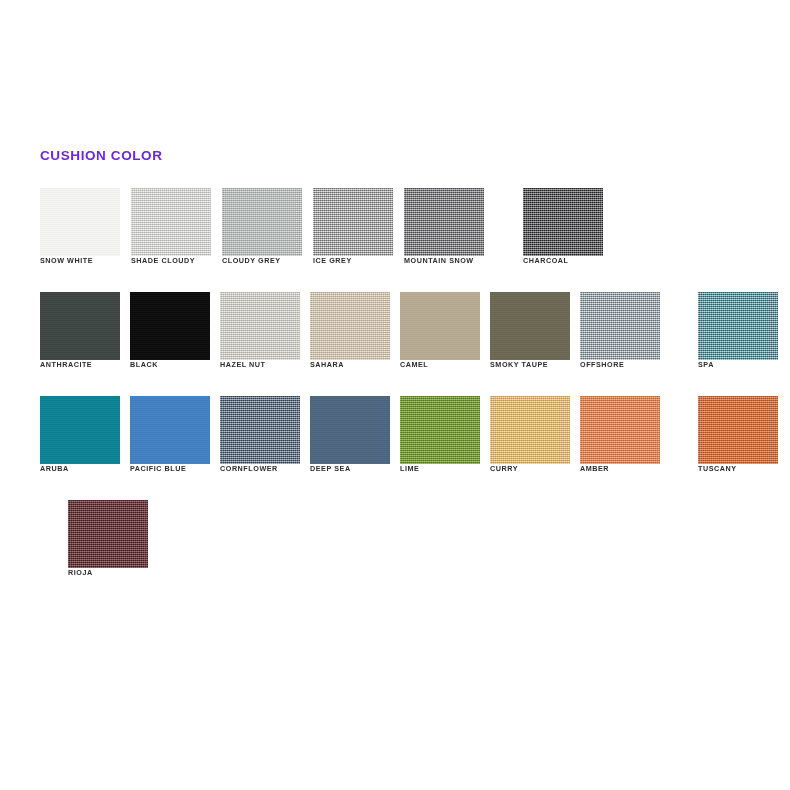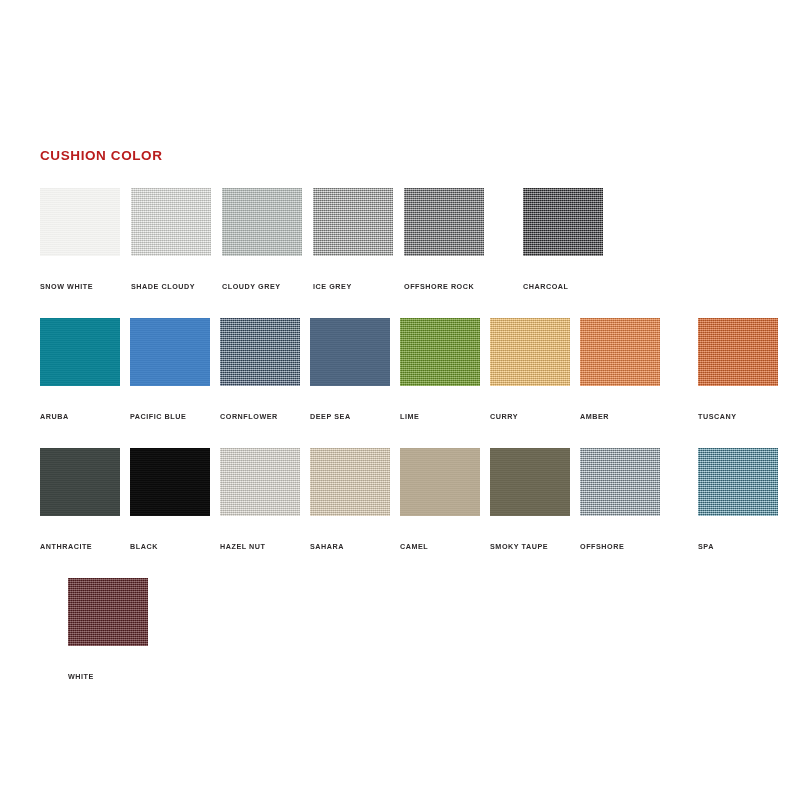--- a/index.html
+++ b/index.html
@@ -25,21 +25,21 @@
   }
 
   
   .page-title {
     position: absolute;
     left: 40px;
     top: 148px;
     font-size: 13.5px;
     font-weight: bold;
     letter-spacing: 0.6px;
-    color: #b91c1c;
+    color: #6d28d9;
     white-space: nowrap;
   }
 
   
   .swatch-grid {
     position: absolute;
     left: 40px;
     top: 188px;
     width: 716px;
   }
@@ -130,21 +130,21 @@
   .tex-flat .weave-h {
     background-image: repeating-linear-gradient(
       0deg,
       rgba(255,255,255,0.04) 0px,
       rgba(255,255,255,0.04) 1px,
       rgba(0,0,0,0.03) 1px,
       rgba(0,0,0,0.03) 2px);
   }
 
   .swatch-label {
-    margin-top: 26px;
+    margin-top: 0;
     font-size: 7.2px;
     letter-spacing: 0.55px;
     font-weight: bold;
     color: #2d2a2b;
     white-space: nowrap;
     line-height: 10px;
   }
 </style>
 </head>
 <body>
@@ -181,150 +181,150 @@
             <span class="weave weave-v"></span>
             <span class="weave weave-h"></span>
           </div>
           <div class="swatch-label">ICE GREY</div>
         </div>
         <div class="swatch-cell">
           <div class="swatch-chip tex-strong" style="background-color: rgb(119, 121, 124);">
             <span class="weave weave-v"></span>
             <span class="weave weave-h"></span>
           </div>
-          <div class="swatch-label">OFFSHORE ROCK</div>
+          <div class="swatch-label">MOUNTAIN SNOW</div>
         </div>
         <div class="swatch-cell">
           <div class="swatch-chip tex-strong" style="background-color: rgb(59, 59, 61);">
             <span class="weave weave-v"></span>
             <span class="weave weave-h"></span>
           </div>
           <div class="swatch-label">CHARCOAL</div>
         </div>
       </div>
       <div class="swatch-row">
         <div class="swatch-cell">
-          <div class="swatch-chip tex-flat" style="background-color: rgb(10, 130, 148);">
-            <span class="weave weave-v"></span>
-            <span class="weave weave-h"></span>
-          </div>
-          <div class="swatch-label">ARUBA</div>
-        </div>
-        <div class="swatch-cell">
-          <div class="swatch-chip tex-flat" style="background-color: rgb(65, 128, 196);">
-            <span class="weave weave-v"></span>
-            <span class="weave weave-h"></span>
-          </div>
-          <div class="swatch-label">PACIFIC BLUE</div>
-        </div>
-        <div class="swatch-cell">
-          <div class="swatch-chip tex-strong" style="background-color: rgb(74, 99, 130);">
-            <span class="weave weave-v"></span>
-            <span class="weave weave-h"></span>
-          </div>
-          <div class="swatch-label">CORNFLOWER</div>
-        </div>
-        <div class="swatch-cell">
-          <div class="swatch-chip tex-flat" style="background-color: rgb(77, 101, 128);">
-            <span class="weave weave-v"></span>
-            <span class="weave weave-h"></span>
-          </div>
-          <div class="swatch-label">DEEP SEA</div>
-        </div>
-        <div class="swatch-cell">
-          <div class="swatch-chip tex-medium" style="background-color: rgb(109, 155, 37);">
-            <span class="weave weave-v"></span>
-            <span class="weave weave-h"></span>
-          </div>
-          <div class="swatch-label">LIME</div>
-        </div>
-        <div class="swatch-cell">
-          <div class="swatch-chip tex-medium" style="background-color: rgb(248, 197, 113);">
-            <span class="weave weave-v"></span>
-            <span class="weave weave-h"></span>
-          </div>
-          <div class="swatch-label">CURRY</div>
-        </div>
-        <div class="swatch-cell">
-          <div class="swatch-chip tex-medium" style="background-color: rgb(240, 132, 66);">
-            <span class="weave weave-v"></span>
-            <span class="weave weave-h"></span>
-          </div>
-          <div class="swatch-label">AMBER</div>
-        </div>
-        <div class="swatch-cell">
-          <div class="swatch-chip tex-medium" style="background-color: rgb(224, 104, 44);">
-            <span class="weave weave-v"></span>
-            <span class="weave weave-h"></span>
-          </div>
-          <div class="swatch-label">TUSCANY</div>
+          <div class="swatch-chip tex-flat" style="background-color: rgb(61, 69, 66);">
+            <span class="weave weave-v"></span>
+            <span class="weave weave-h"></span>
+          </div>
+          <div class="swatch-label">ANTHRACITE</div>
+        </div>
+        <div class="swatch-cell">
+          <div class="swatch-chip tex-flat" style="background-color: rgb(10, 10, 10);">
+            <span class="weave weave-v"></span>
+            <span class="weave weave-h"></span>
+          </div>
+          <div class="swatch-label">BLACK</div>
+        </div>
+        <div class="swatch-cell">
+          <div class="swatch-chip tex-medium" style="background-color: rgb(227, 224, 216);">
+            <span class="weave weave-v"></span>
+            <span class="weave weave-h"></span>
+          </div>
+          <div class="swatch-label">HAZEL NUT</div>
+        </div>
+        <div class="swatch-cell">
+          <div class="swatch-chip tex-medium" style="background-color: rgb(228, 213, 188);">
+            <span class="weave weave-v"></span>
+            <span class="weave weave-h"></span>
+          </div>
+          <div class="swatch-label">SAHARA</div>
+        </div>
+        <div class="swatch-cell">
+          <div class="swatch-chip tex-flat" style="background-color: rgb(184, 171, 147);">
+            <span class="weave weave-v"></span>
+            <span class="weave weave-h"></span>
+          </div>
+          <div class="swatch-label">CAMEL</div>
+        </div>
+        <div class="swatch-cell">
+          <div class="swatch-chip tex-flat" style="background-color: rgb(107, 103, 82);">
+            <span class="weave weave-v"></span>
+            <span class="weave weave-h"></span>
+          </div>
+          <div class="swatch-label">SMOKY TAUPE</div>
+        </div>
+        <div class="swatch-cell">
+          <div class="swatch-chip tex-strong" style="background-color: rgb(169, 188, 198);">
+            <span class="weave weave-v"></span>
+            <span class="weave weave-h"></span>
+          </div>
+          <div class="swatch-label">OFFSHORE</div>
+        </div>
+        <div class="swatch-cell">
+          <div class="swatch-chip tex-strong" style="background-color: rgb(79, 156, 181);">
+            <span class="weave weave-v"></span>
+            <span class="weave weave-h"></span>
+          </div>
+          <div class="swatch-label">SPA</div>
         </div>
       </div>
       <div class="swatch-row">
         <div class="swatch-cell">
-          <div class="swatch-chip tex-flat" style="background-color: rgb(61, 69, 66);">
-            <span class="weave weave-v"></span>
-            <span class="weave weave-h"></span>
-          </div>
-          <div class="swatch-label">ANTHRACITE</div>
-        </div>
-        <div class="swatch-cell">
-          <div class="swatch-chip tex-flat" style="background-color: rgb(10, 10, 10);">
-            <span class="weave weave-v"></span>
-            <span class="weave weave-h"></span>
-          </div>
-          <div class="swatch-label">BLACK</div>
-        </div>
-        <div class="swatch-cell">
-          <div class="swatch-chip tex-medium" style="background-color: rgb(227, 224, 216);">
-            <span class="weave weave-v"></span>
-            <span class="weave weave-h"></span>
-          </div>
-          <div class="swatch-label">HAZEL NUT</div>
-        </div>
-        <div class="swatch-cell">
-          <div class="swatch-chip tex-medium" style="background-color: rgb(228, 213, 188);">
-            <span class="weave weave-v"></span>
-            <span class="weave weave-h"></span>
-          </div>
-          <div class="swatch-label">SAHARA</div>
-        </div>
-        <div class="swatch-cell">
-          <div class="swatch-chip tex-flat" style="background-color: rgb(184, 171, 147);">
-            <span class="weave weave-v"></span>
-            <span class="weave weave-h"></span>
-          </div>
-          <div class="swatch-label">CAMEL</div>
-        </div>
-        <div class="swatch-cell">
-          <div class="swatch-chip tex-flat" style="background-color: rgb(107, 103, 82);">
-            <span class="weave weave-v"></span>
-            <span class="weave weave-h"></span>
-          </div>
-          <div class="swatch-label">SMOKY TAUPE</div>
-        </div>
-        <div class="swatch-cell">
-          <div class="swatch-chip tex-strong" style="background-color: rgb(169, 188, 198);">
-            <span class="weave weave-v"></span>
-            <span class="weave weave-h"></span>
-          </div>
-          <div class="swatch-label">OFFSHORE</div>
-        </div>
-        <div class="swatch-cell">
-          <div class="swatch-chip tex-strong" style="background-color: rgb(79, 156, 181);">
-            <span class="weave weave-v"></span>
-            <span class="weave weave-h"></span>
-          </div>
-          <div class="swatch-label">SPA</div>
+          <div class="swatch-chip tex-flat" style="background-color: rgb(10, 130, 148);">
+            <span class="weave weave-v"></span>
+            <span class="weave weave-h"></span>
+          </div>
+          <div class="swatch-label">ARUBA</div>
+        </div>
+        <div class="swatch-cell">
+          <div class="swatch-chip tex-flat" style="background-color: rgb(65, 128, 196);">
+            <span class="weave weave-v"></span>
+            <span class="weave weave-h"></span>
+          </div>
+          <div class="swatch-label">PACIFIC BLUE</div>
+        </div>
+        <div class="swatch-cell">
+          <div class="swatch-chip tex-strong" style="background-color: rgb(74, 99, 130);">
+            <span class="weave weave-v"></span>
+            <span class="weave weave-h"></span>
+          </div>
+          <div class="swatch-label">CORNFLOWER</div>
+        </div>
+        <div class="swatch-cell">
+          <div class="swatch-chip tex-flat" style="background-color: rgb(77, 101, 128);">
+            <span class="weave weave-v"></span>
+            <span class="weave weave-h"></span>
+          </div>
+          <div class="swatch-label">DEEP SEA</div>
+        </div>
+        <div class="swatch-cell">
+          <div class="swatch-chip tex-medium" style="background-color: rgb(109, 155, 37);">
+            <span class="weave weave-v"></span>
+            <span class="weave weave-h"></span>
+          </div>
+          <div class="swatch-label">LIME</div>
+        </div>
+        <div class="swatch-cell">
+          <div class="swatch-chip tex-medium" style="background-color: rgb(248, 197, 113);">
+            <span class="weave weave-v"></span>
+            <span class="weave weave-h"></span>
+          </div>
+          <div class="swatch-label">CURRY</div>
+        </div>
+        <div class="swatch-cell">
+          <div class="swatch-chip tex-medium" style="background-color: rgb(240, 132, 66);">
+            <span class="weave weave-v"></span>
+            <span class="weave weave-h"></span>
+          </div>
+          <div class="swatch-label">AMBER</div>
+        </div>
+        <div class="swatch-cell">
+          <div class="swatch-chip tex-medium" style="background-color: rgb(224, 104, 44);">
+            <span class="weave weave-v"></span>
+            <span class="weave weave-h"></span>
+          </div>
+          <div class="swatch-label">TUSCANY</div>
         </div>
       </div>
       <div class="swatch-row">
         <div class="swatch-cell">
           <div class="swatch-chip tex-medium" style="background-color: rgb(92, 32, 35);">
             <span class="weave weave-v"></span>
             <span class="weave weave-h"></span>
           </div>
-          <div class="swatch-label">WHITE</div>
+          <div class="swatch-label">RIOJA</div>
         </div>
       </div>
     </div>
 
 </div>
 
 </body></html>

